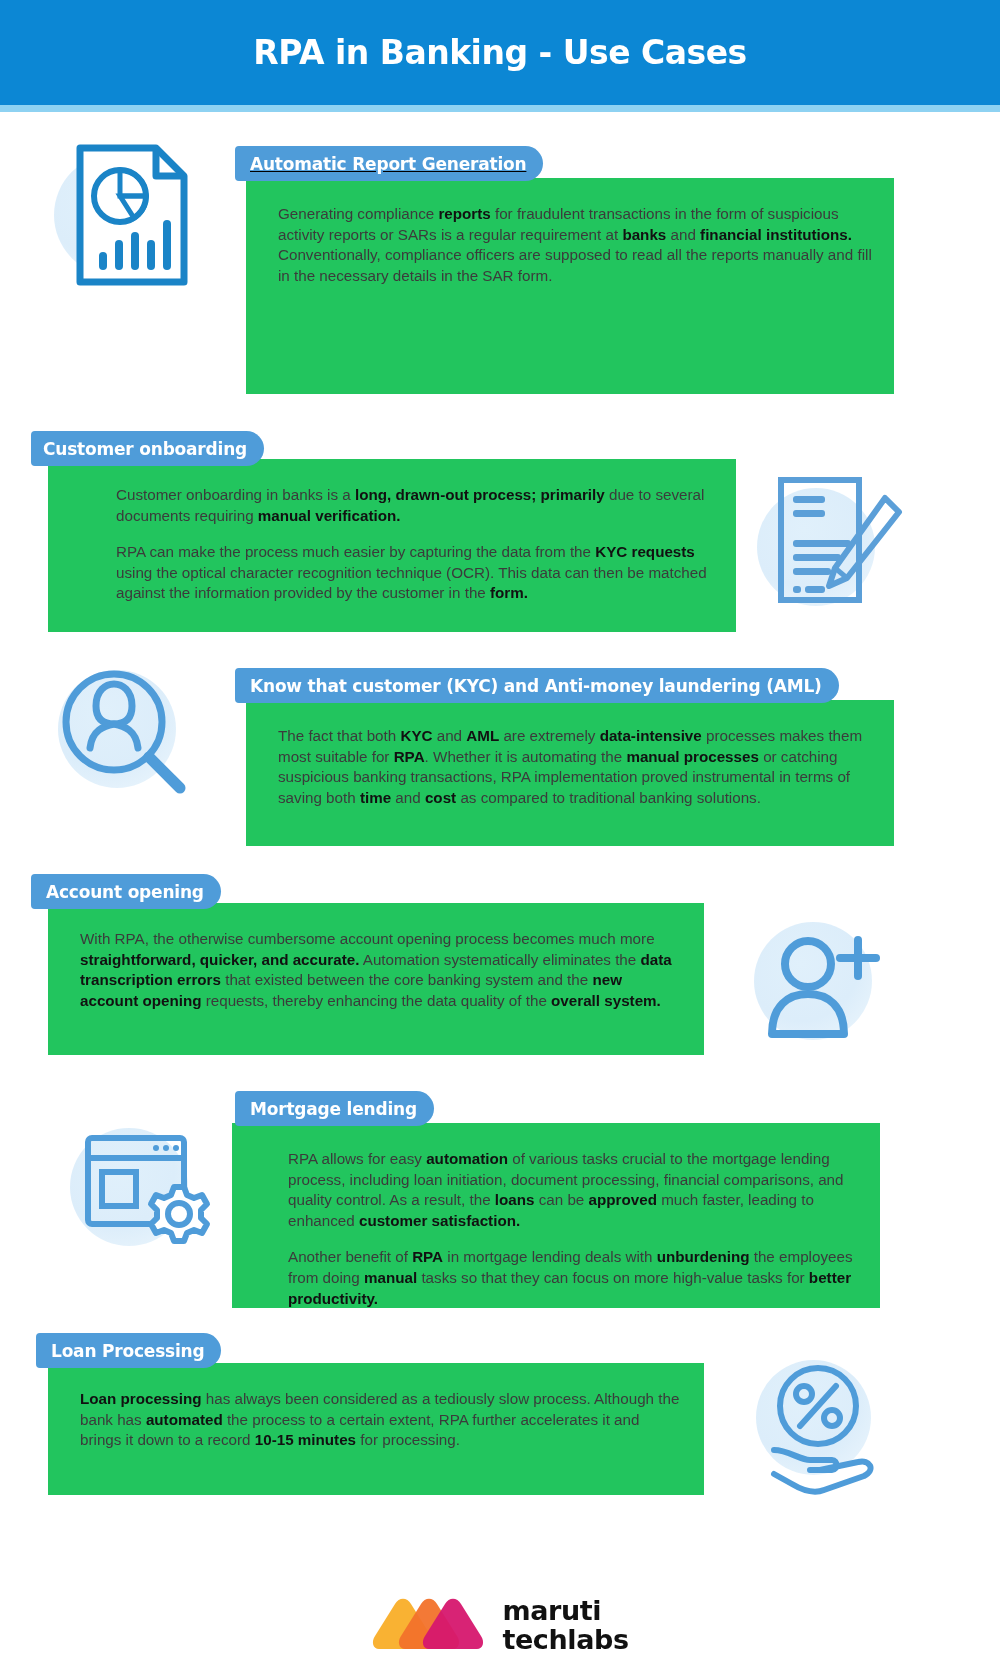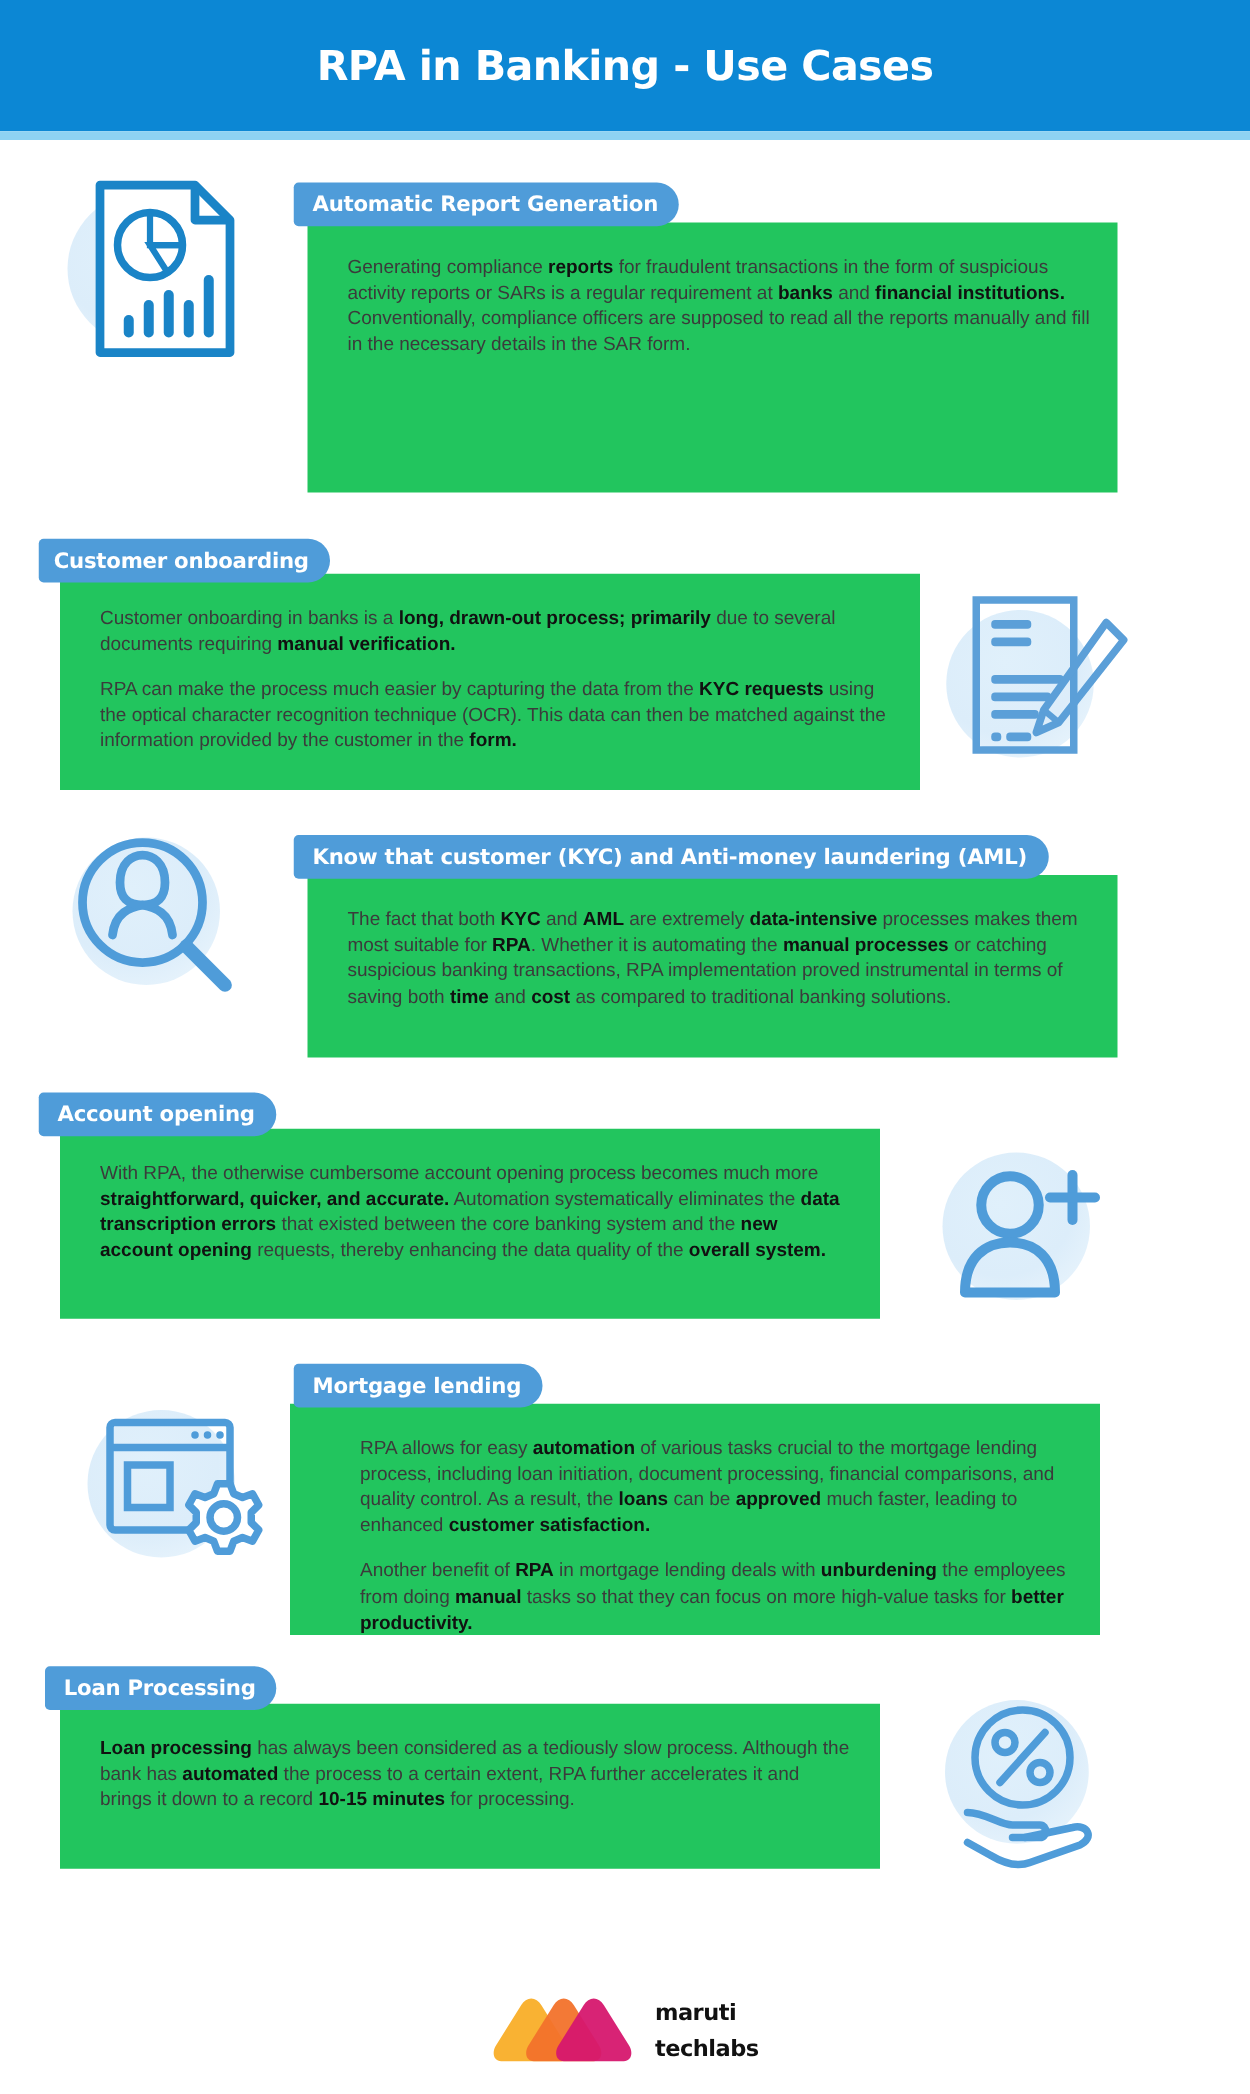--- a/index.html
+++ b/index.html
@@ -101,21 +101,21 @@
     height: 100px;
     display: flex;
     align-items: center;
     justify-content: center;
     gap: 16px;
   }
   .logo-mark { flex: 0 0 auto; }
   .logo-text {
     font-family: "DejaVu Sans", sans-serif;
     font-weight: bold;
-    font-size: 18px;
+    font-size: 27px;
     line-height: 29px;
     color: #111111;
     letter-spacing: -0.4px;
   }
 </style>
 </head>
 <body>
 
 <div class="page">
 
@@ -134,37 +134,37 @@
         <path d="M48 56 L48 30 A26 26 0 0 1 74 56 Z" fill="none" stroke="#1a84c7" stroke-width="5"></path>
         <path d="M48 56 L74 56 A26 26 0 0 1 62 78 Z" fill="none" stroke="#1a84c7" stroke-width="5"></path>
         <rect x="27" y="112" width="8" height="18" rx="4" fill="#1a84c7"></rect>
         <rect x="43" y="100" width="8" height="30" rx="4" fill="#1a84c7"></rect>
         <rect x="59" y="92" width="8" height="38" rx="4" fill="#1a84c7"></rect>
         <rect x="75" y="100" width="8" height="30" rx="4" fill="#1a84c7"></rect>
         <rect x="91" y="80" width="8" height="50" rx="4" fill="#1a84c7"></rect>
       </svg>
     </div>
 
-    <div class="tab" style="left:235px; top:146px;">
+    <div class="tab" style="left:235px; top:146px;text-decoration:underline;">
       <span class="tab-label">Automatic Report Generation</span>
     </div>
 
     <div class="panel" style="left:246px; top:178px; width:648px; height:216px;">
       <div class="panel-inner">
         <p class="para">Generating compliance <b>reports</b> for fraudulent transactions in the form of suspicious activity reports or SARs is a regular requirement at <b>banks</b> and <b>financial institutions.</b> Conventionally, compliance officers are supposed to read all the reports manually and fill in the necessary details in the SAR form.</p>
       </div>
     </div>
   </div>
 
   <div class="section">
     <div class="tab" style="left:31px; top:431px;padding-left:12px;">
       <span class="tab-label">Customer onboarding</span>
     </div>
 
-    <div class="panel" style="left:48px; top:459px; width:688px; height:173px;">
+    <div class="panel" style="left:48px; top:459px; width:688px; height:173px;padding-left:36px;">
       <div class="panel-inner">
         <p class="para">Customer onboarding in banks is a <b>long, drawn-out process; primarily</b> due to several documents requiring <b>manual verification.</b></p>
         <p class="para">RPA can make the process much easier by capturing the data from the <b>KYC requests</b> using the optical character recognition technique (OCR). This data can then be matched against the information provided by the customer in the <b>form.</b></p>
       </div>
     </div>
 
     <div class="icon-wrap" style="left:745px; top:460px; width:165px; height:160px;">
       <div class="icon-bg" style="left:12px; top:28px; width:118px; height:118px;"></div>
       <svg class="icon-svg" style="left:18px; top:10px;" width="145" height="145" viewBox="0 0 145 145">
         <rect x="18" y="10" width="78" height="120" fill="none" stroke="#5b9fd8" stroke-width="6"></rect>

